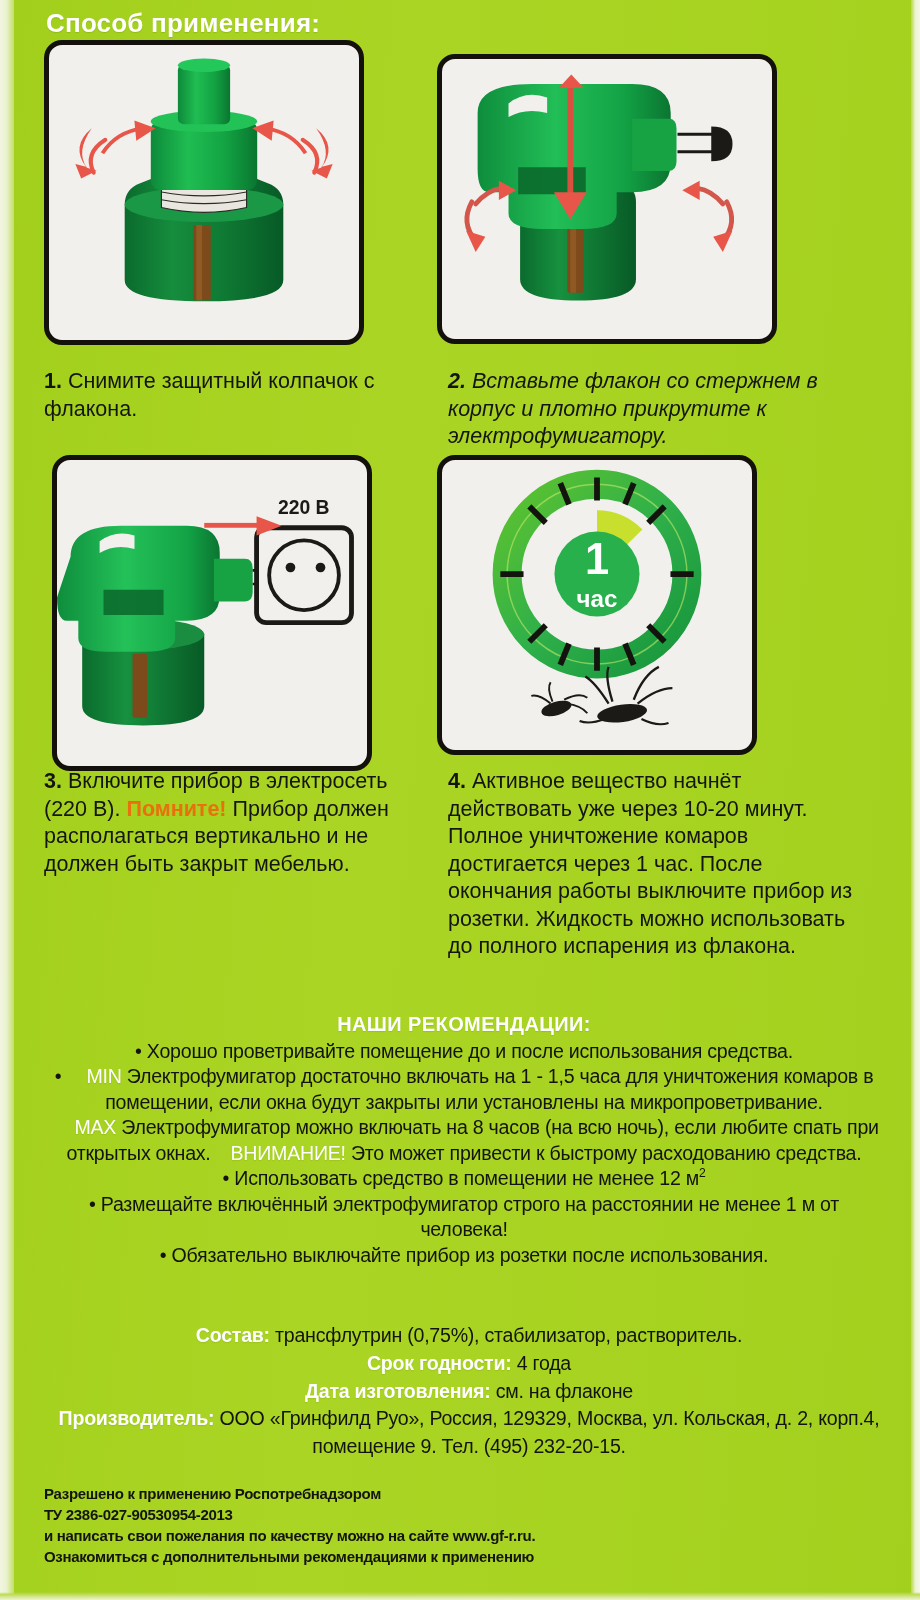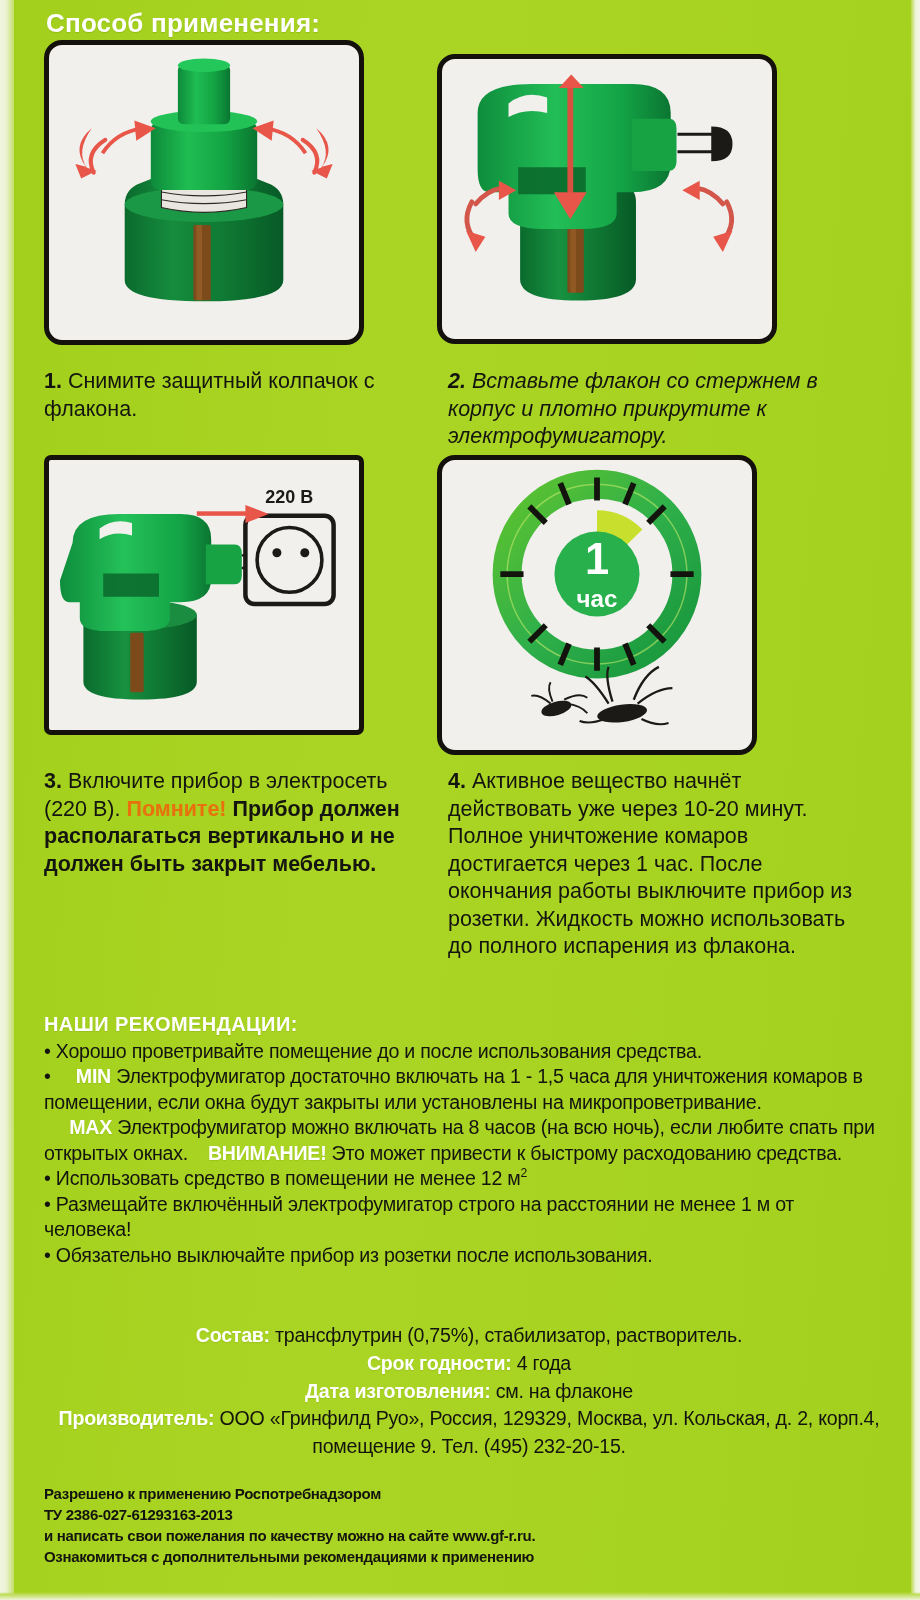--- a/index.html
+++ b/index.html
@@ -47,56 +47,57 @@
   
   .panel {
     position: absolute;
     background: #f1f0ec;
     border: 5px solid #14110d;
     border-radius: 18px;
     overflow: hidden;
   }
   #panel-1 { left: 44px;  top: 40px;  width: 320px; height: 305px; }
   #panel-2 { left: 437px; top: 54px;  width: 340px; height: 290px; }
-  #panel-3 { left: 44px;  top: 455px; width: 320px; height: 280px; border-radius: 7px; }
+  #panel-3 { left: 52px;  top: 455px; width: 320px; height: 316px; }
   #panel-4 { left: 437px; top: 455px; width: 320px; height: 300px; }
 
   .panel svg { display: block; width: 100%; height: 100%; }
 
   
   .step {
     position: absolute;
     font-size: 21.5px; line-height: 1.28;
     color: #151510;
     z-index: 3;
   }
   .step b.num { font-weight: bold; }
   #step-1 { left: 44px;  top: 368px; width: 370px; }
   #step-2 { left: 448px; top: 368px; width: 420px; font-style: italic; }
   #step-3 { left: 44px;  top: 768px; width: 380px; }
   #step-4 { left: 448px; top: 768px; width: 420px; }
   .remember { color: #e8700d; font-weight: bold; }
-  .strong-note { font-weight: bold; margin-top: 12px; }
+  .strong-note { font-weight: normal; margin-top: 12px; }
 
   
   .recs {
     position: absolute; left: 44px; top: 1013px; width: 840px;
     z-index: 3;
+    text-align: center;
   }
   .recs-title {
     font-size: 20px; font-weight: bold; color: #ffffff;
     letter-spacing: 0.4px;
     text-shadow: 0 1px 1px rgba(110,150,10,0.28);
     margin-bottom: 3px;
   }
   .rec-line {
     font-size: 19.6px; line-height: 1.30; color: #14140f;
     letter-spacing: -0.25px;
   }
-  .wht { color: #ffffff; font-weight: bold; text-shadow: 0 1px 1px rgba(110,150,10,0.25); margin-left: 20px; }
+  .wht { color: #ffffff; font-weight: normal; text-shadow: 0 1px 1px rgba(110,150,10,0.25); margin-left: 20px; }
 
   
   .specs {
     position: absolute; left: 44px; top: 1322px; width: 850px;
     z-index: 3;
   }
   .spec-line {
     font-size: 19.6px; line-height: 1.42; color: #14140f;
     letter-spacing: -0.25px;
     text-align: center;
@@ -376,18 +377,18 @@
     <div class="spec-line">
       <span class="spec-label">Дата изготовления:</span><span> см. на флаконе</span>
     </div>
     <div class="spec-line">
       <span class="spec-label">Производитель:</span><span>  ООО «Гринфилд Руо», Россия, 129329, Москва, ул. Кольская, д. 2, корп.4, помещение 9. Тел. (495) 232-20-15.</span>
     </div>
   </div>
 
   <div class="legal">
     <div class="legal-line">Разрешено к применению Роспотребнадзором</div>
-    <div class="legal-line">ТУ 2386-027-61293163-2013</div>
+    <div class="legal-line">ТУ 2386-027-90530954-2013</div>
     <div class="legal-line thin">и написать свои пожелания по качеству можно на сайте www.gf-r.ru.</div>
     <div class="legal-line thin">Ознакомиться с дополнительными рекомендациями к применению</div>
   </div>
 
 </div>
 
 </body></html>

